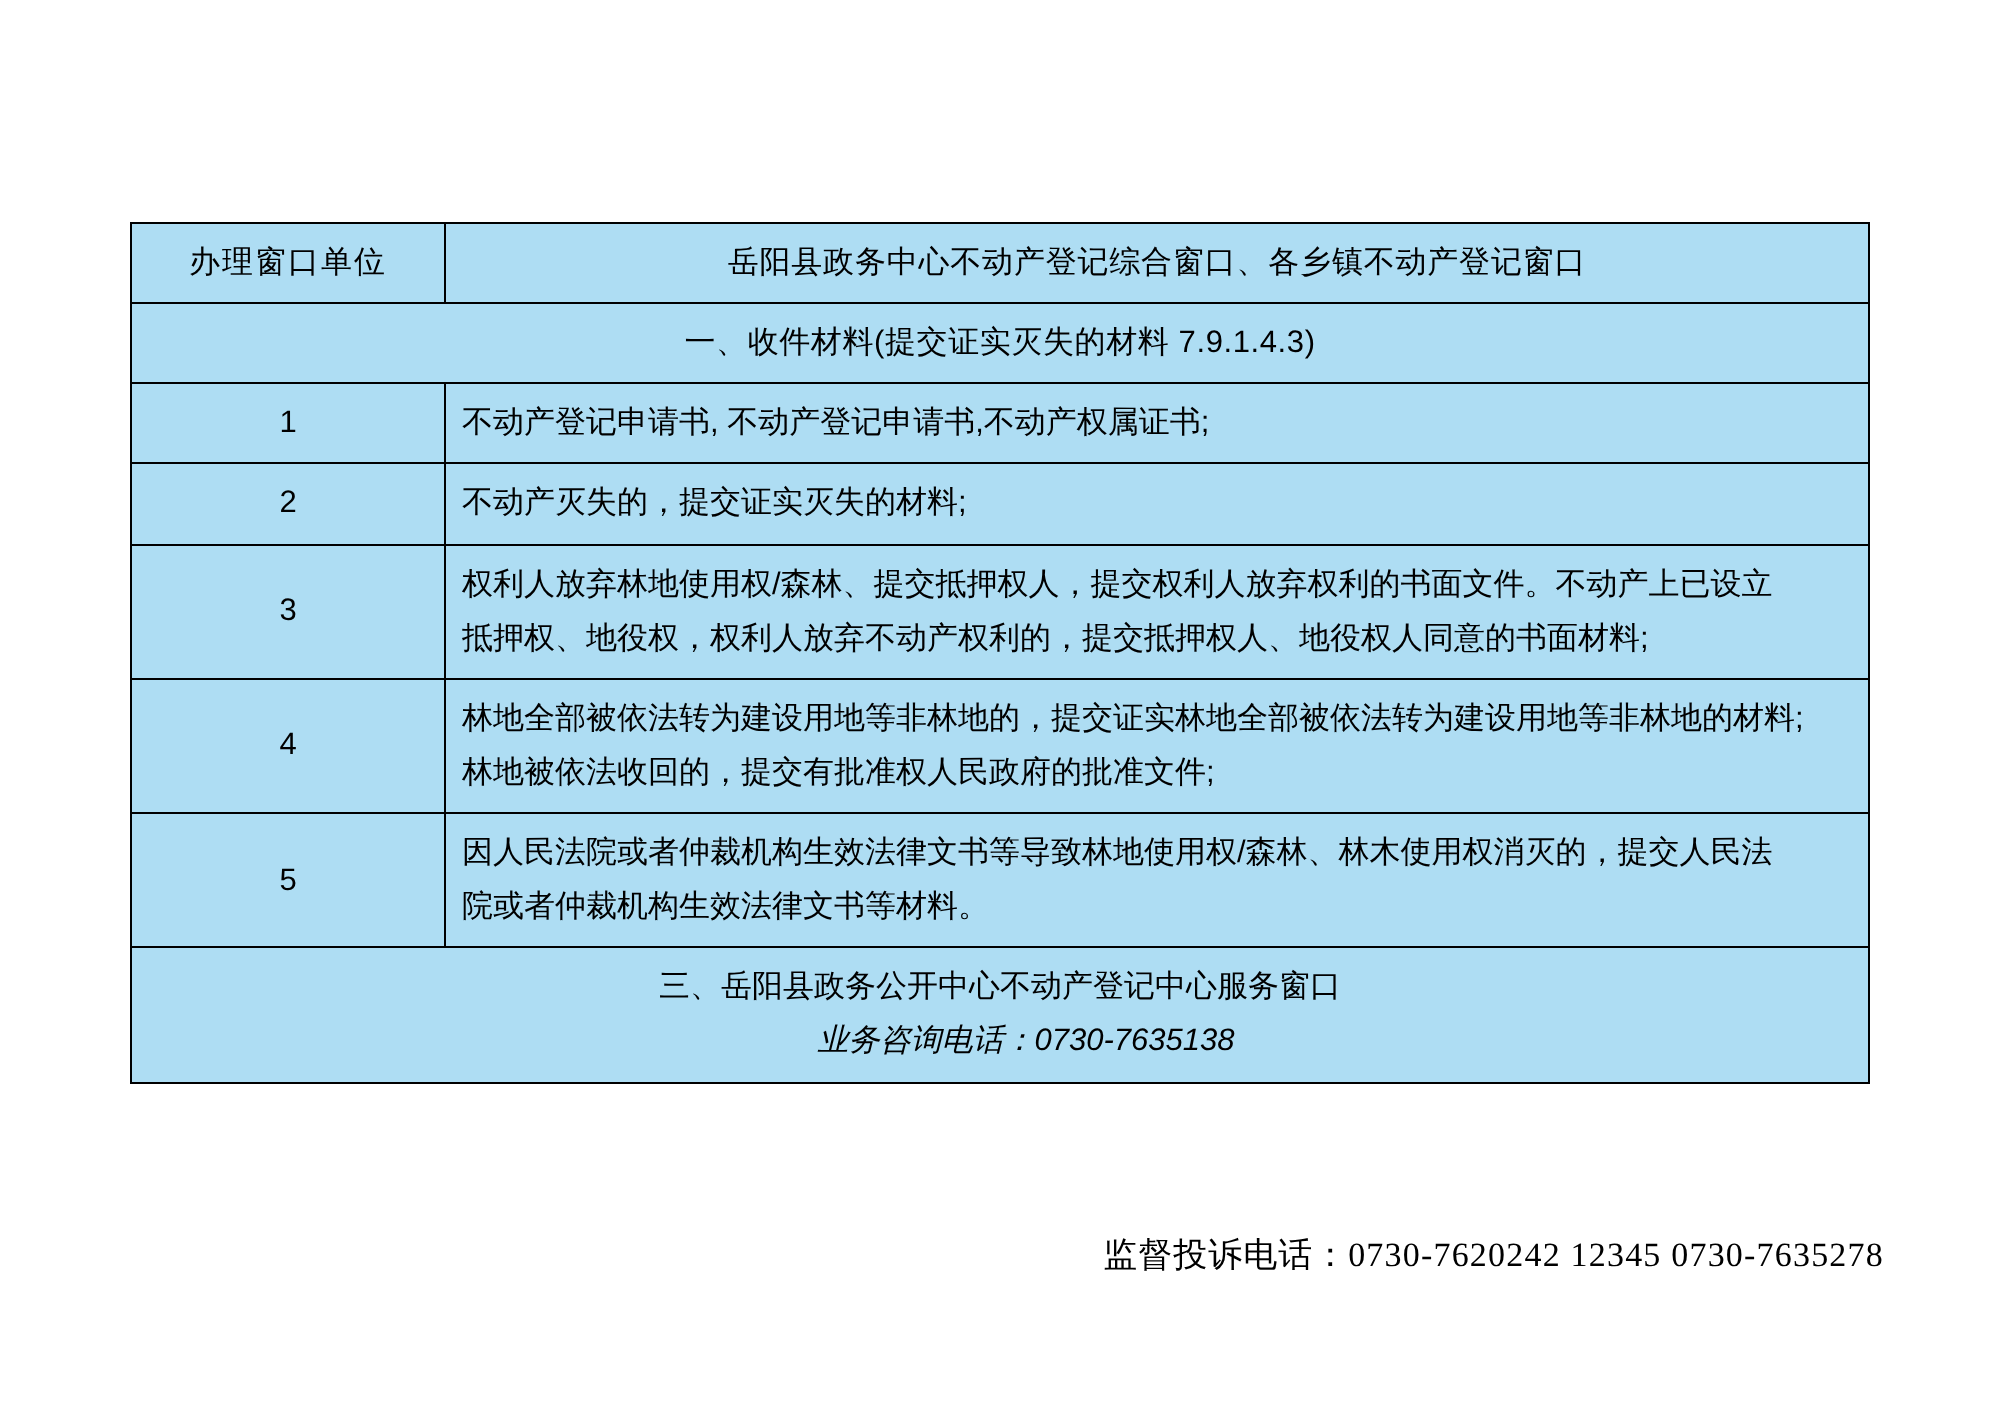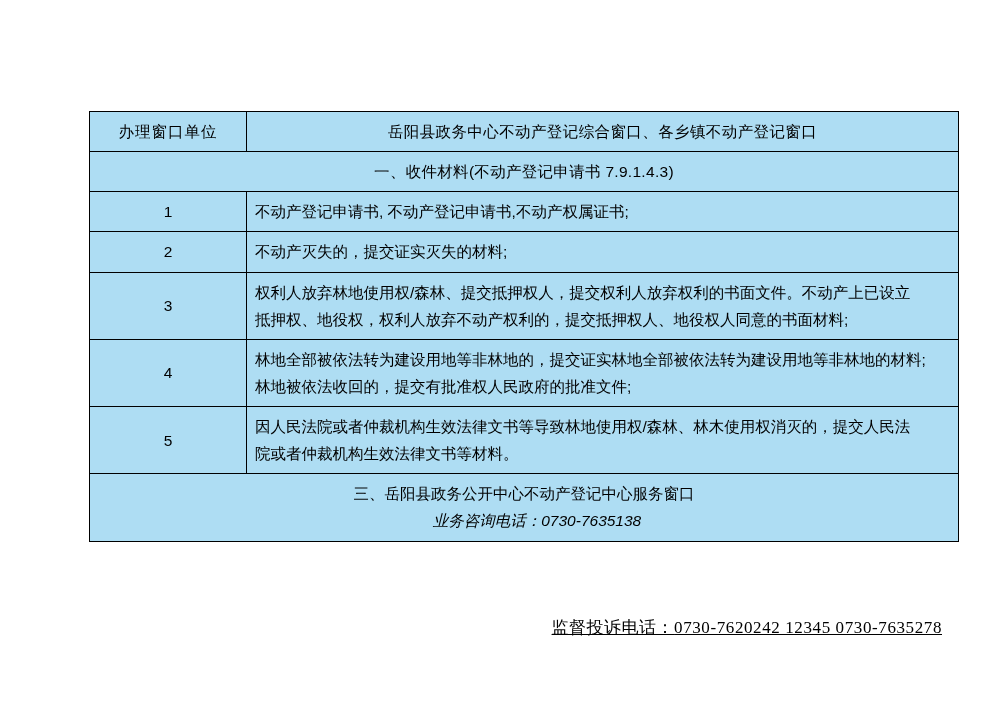--- a/index.html
+++ b/index.html
@@ -28,21 +28,20 @@
     margin-top: 44px;
     margin-bottom: 0;
     font-family: "Liberation Serif", serif;
     color: #000;
   }
   .table-wrap {
     position: absolute;
     left: 65px;
     top: 111px;
     width: 870px;
-    margin-left: 24px;
   }
   table.main {
     border-collapse: collapse;
     width: 870px;
     background: #aeddf3;
     table-layout: fixed;
   }
   table.main td {
     border: 1px solid #000;
     background: #aeddf3;
@@ -97,39 +96,38 @@
     left: 0;
     top: 616px;
     width: 1000px;
     text-align: right;
     padding-right: 58px;
     box-sizing: border-box;
     font-size: 17px;
     letter-spacing: 0.5px;
     color: #000;
     font-family: "Liberation Serif", serif;
-    text-decoration: underline;
   }
   .footer .fnum { letter-spacing: 0.6px; }
 </style>
 </head>
 <body>
 
 <div class="page">
 
 
   <div class="table-wrap">
     <table class="main">
       <tbody>
         <tr>
           <td class="cell-label" colspan="1">办理窗口单位</td>
           <td class="cell-window" colspan="1">岳阳县政务中心不动产登记综合窗口、各乡镇不动产登记窗口</td>
         </tr>
         <tr>
-          <td class="section-head" colspan="2">一、收件材料(不动产登记申请书 7.9.1.4.3)</td>
+          <td class="section-head" colspan="2">一、收件材料(提交证实灭失的材料 7.9.1.4.3)</td>
         </tr>
 
         <tr>
           <td class="num-col">1</td>
           <td class="item-text">
             <span>不动产登记申请书, 不动产登记申请书,不动产权属证书;</span>
           </td>
         </tr>
 
         <tr>

